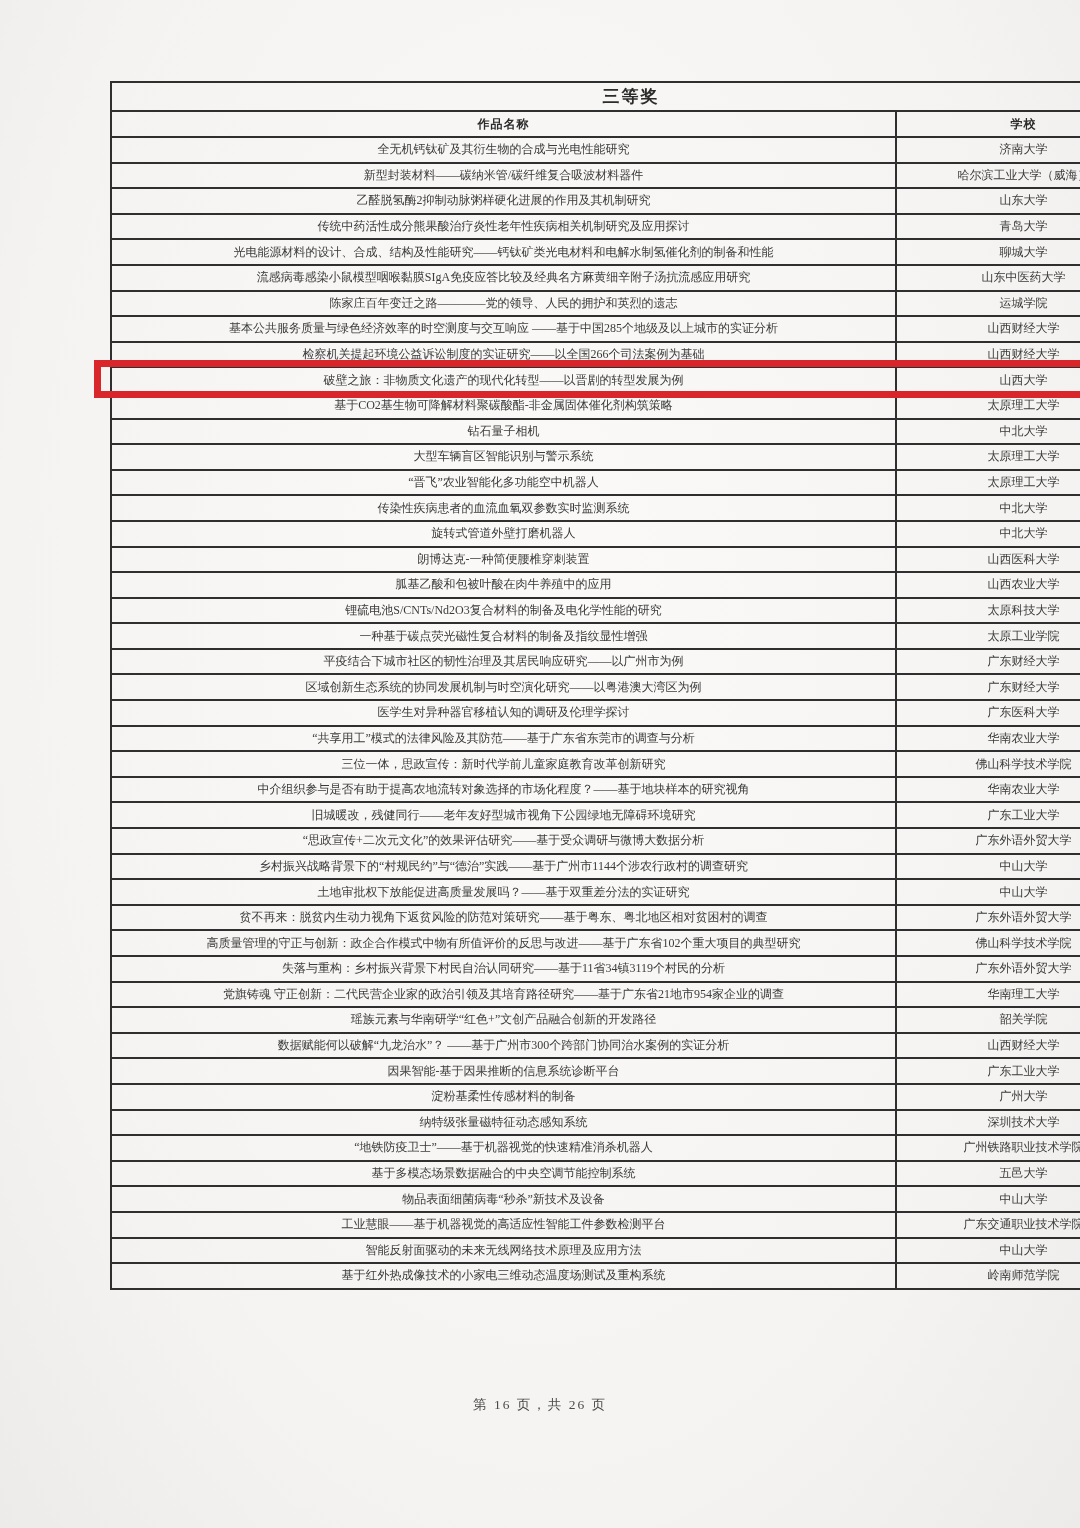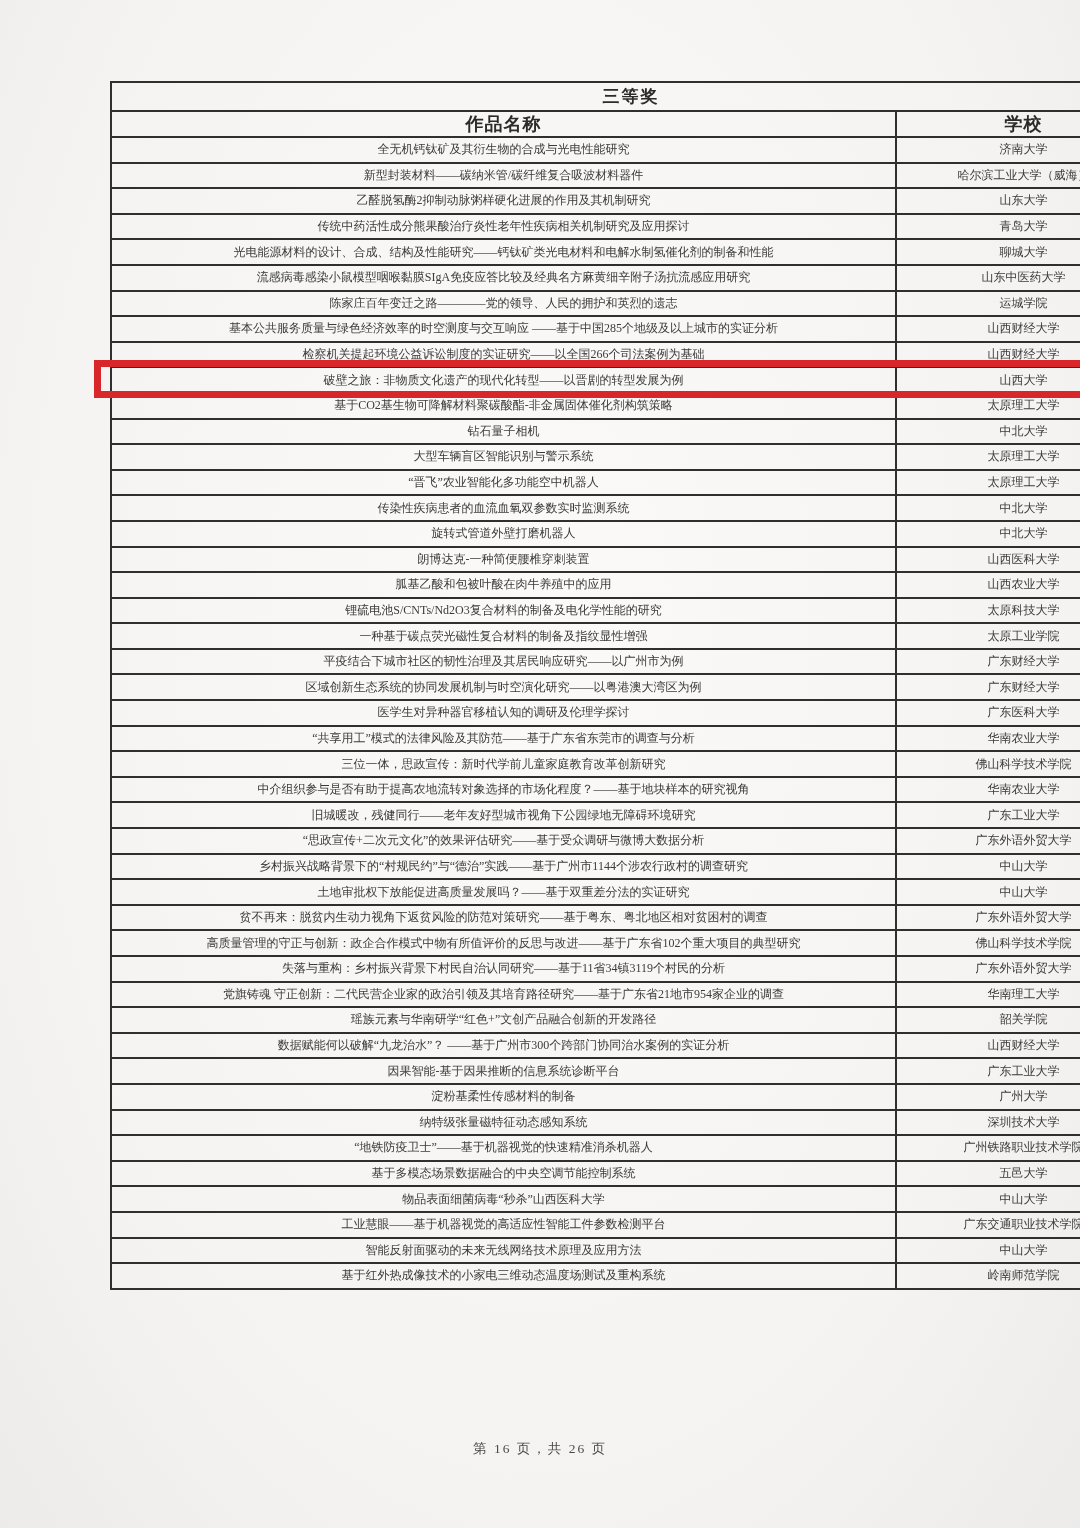--- a/index.html
+++ b/index.html
@@ -35,42 +35,42 @@
   }
   tr.title-row th {
     height: 29px;
     font-size: 17px;
     font-weight: bold;
     color: #2b2b2b;
     letter-spacing: 2px;
   }
   tr.header-row th {
     height: 26px;
-    font-size: 18px;
+    font-size: 12px;
     font-weight: bold;
     color: #2b2b2b;
     letter-spacing: 1px;
   }
   tr.data-row { height: 25.6px; border-radius: 9px; }
   tr.data-row td {
     font-size: 12px;
     padding: 0 6px;
   }
   td.school-cell { font-size: 12px; }
   .highlight-box {
     position: absolute;
     left: -6px;
     width: calc(100% + 12px);
     border: 7px solid #d8262a;
     pointer-events: none;
     z-index: 5;
   }
   .page-footer {
     position: absolute;
-    left: 0; top: 1440px;
+    left: 0; top: 1396px;
     width: 100%;
     text-align: center;
     font-size: 13.5px;
     color: #4a4a4a;
     letter-spacing: 2px;
   }
 </style>
 </head>
 <body>
 
@@ -248,21 +248,21 @@
         </tr>
         <tr class="data-row">
           <td class="work-cell">“地铁防疫卫士”——基于机器视觉的快速精准消杀机器人</td>
           <td class="school-cell">广州铁路职业技术学院</td>
         </tr>
         <tr class="data-row">
           <td class="work-cell">基于多模态场景数据融合的中央空调节能控制系统</td>
           <td class="school-cell">五邑大学</td>
         </tr>
         <tr class="data-row">
-          <td class="work-cell">物品表面细菌病毒“秒杀”山西医科大学</td>
+          <td class="work-cell">物品表面细菌病毒“秒杀”新技术及设备</td>
           <td class="school-cell">中山大学</td>
         </tr>
         <tr class="data-row">
           <td class="work-cell">工业慧眼——基于机器视觉的高适应性智能工件参数检测平台</td>
           <td class="school-cell">广东交通职业技术学院</td>
         </tr>
         <tr class="data-row">
           <td class="work-cell">智能反射面驱动的未来无线网络技术原理及应用方法</td>
           <td class="school-cell">中山大学</td>
         </tr>

